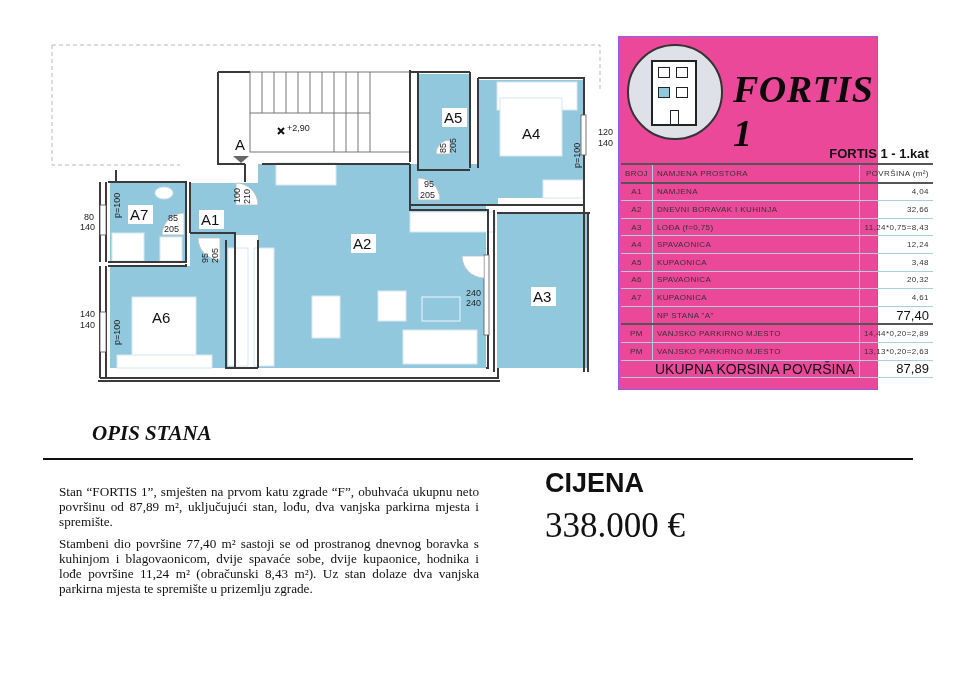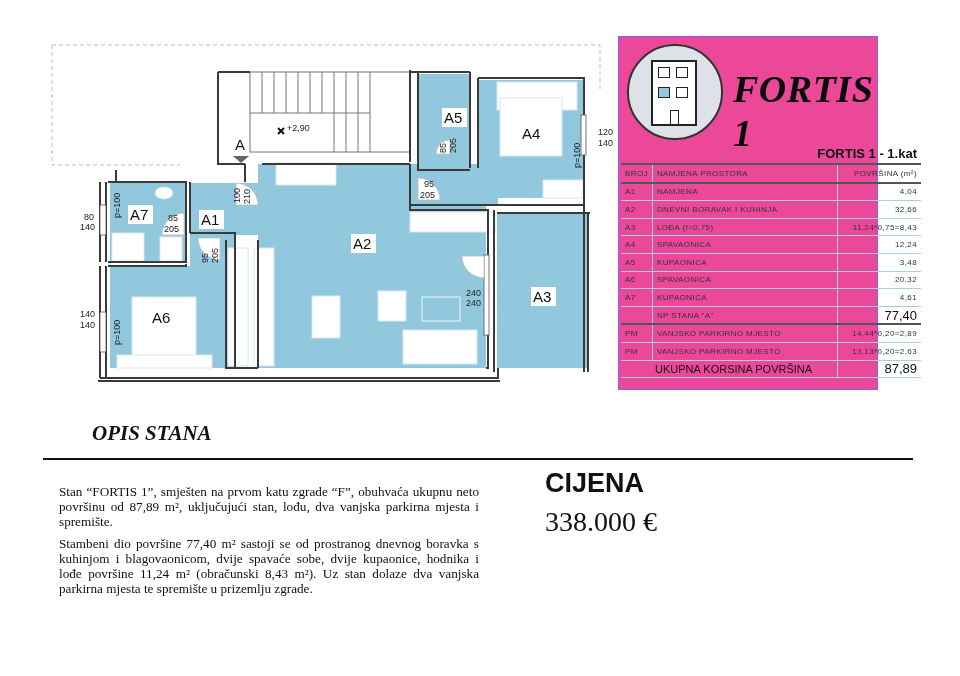--- a/index.html
+++ b/index.html
@@ -12,34 +12,34 @@
   .logo-circle { position:absolute; left:8px; top:7px; width:96px; height:96px; border-radius:50%; background:#dfe1e8; border:2px solid #333; box-sizing:border-box; }
   .building { position:absolute; left:22px; top:14px; width:46px; height:66px; background:#fff; border:2px solid #222; box-sizing:border-box; }
   .win { position:absolute; width:12px; height:11px; border:1.5px solid #222; box-sizing:border-box; background:#fff; }
   .win.blue { background:#92c8de; }
   .bdoor { position:absolute; left:17px; top:48px; width:9px; height:15px; border:1.5px solid #222; border-bottom:none; box-sizing:border-box; }
   .brand { position:absolute; left:114px; top:30px; font-family:"Liberation Serif", serif; font-style:italic; font-weight:bold; font-size:38px; color:#0a0a0a; letter-spacing:0.5px; }
 
   .tbl { position:absolute; left:2px; top:107px; width:300px; border-collapse:collapse; font-size:8px; color:#333; }
   .tbl td { padding:0 4px; height:16.6px; border-bottom:1px solid #a9d0e1; border-right:1px solid #a9d0e1; white-space:nowrap; letter-spacing:0.4px; }
   .tbl td:last-child { border-right:none; text-align:right; }
-  .tbl td.c { width:22px; }
+  .tbl td.c { text-align:center; width:22px; }
   .tbl tr.caption td { font-weight:bold; font-size:13px; color:#111; border-bottom:2px solid #555; letter-spacing:0; height:19px; }
   .tbl tr.head td { border-bottom:2px solid #555; }
   .tbl tr.sub td { border-bottom:2px solid #555; }
   .tbl tr.sub td.big, .tbl tr.total td.big { font-size:13px; color:#111; letter-spacing:0; }
-  .tbl tr.total td.lab { font-size:11px; color:#111; letter-spacing:0; padding-left:34px; }
+  .tbl tr.total td.lab { font-size:14px; color:#111; letter-spacing:0; padding-left:34px; }
 
   .opis-title { position:absolute; left:92px; top:421px; font-family:"Liberation Serif", serif; font-style:italic; font-weight:bold; font-size:21px; }
   .rule { position:absolute; left:43px; top:458px; width:870px; height:2px; background:#111; }
   .desc { position:absolute; left:43px; width:420px; font-family:"Liberation Serif", serif; font-size:13.2px; line-height:15px; text-align:justify; color:#111; margin:16px; }
   .desc.p1 { top:468px; }
   .desc.p2 { top:520px; }
   .price-label { position:absolute; left:545px; top:468px; font-family:Liberation Sans, sans-serif; font-weight:bold; font-size:27px; }
-  .price-value { position:absolute; left:545px; top:506px; font-family:"Liberation Serif", serif; font-size:28px; }
+  .price-value { position:absolute; left:545px; top:506px; font-family:"Liberation Serif", serif; font-size:35px; }
 </style>
 </head>
 <body>
 
 <svg class="plan" viewBox="0 0 620 400" xmlns="http://www.w3.org/2000/svg">
 
   <g stroke="#bbb" stroke-width="1" fill="none" stroke-dasharray="4,3">
     <path d="M52 45 H600 V90"></path>
     <path d="M52 45 V165 H180"></path>
   </g>

